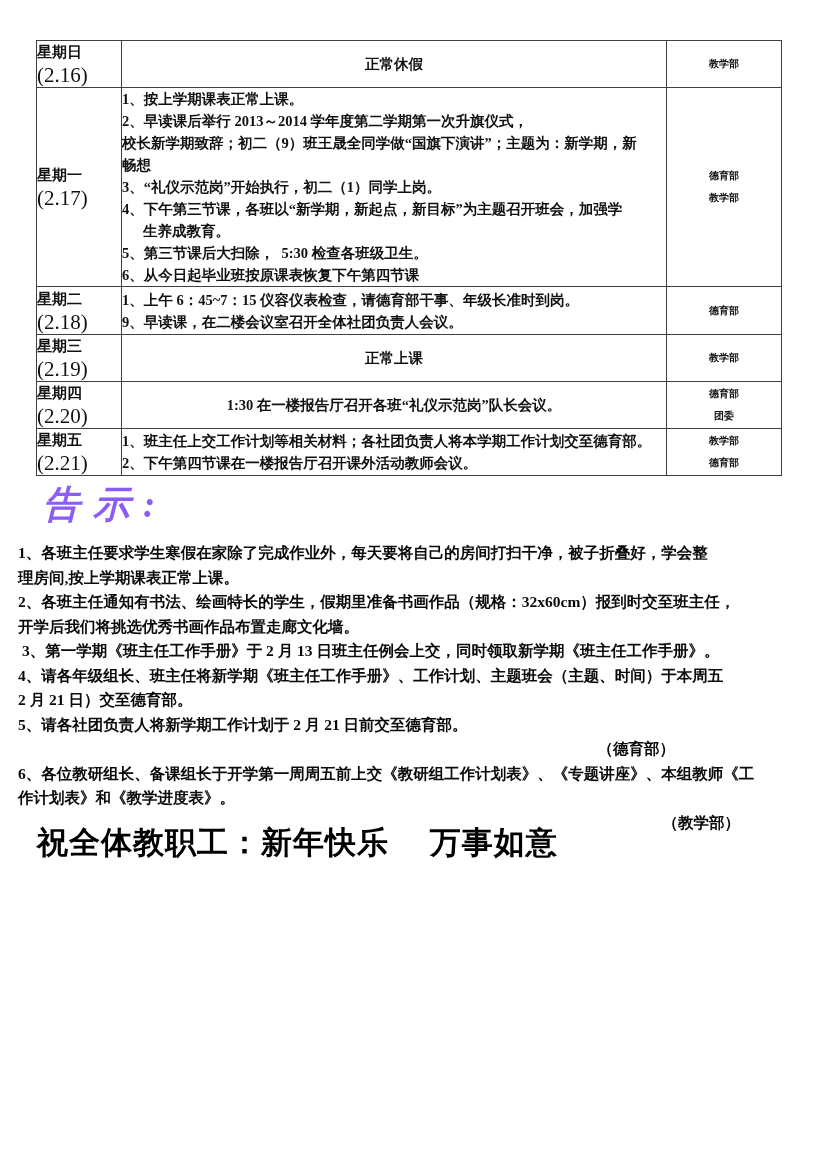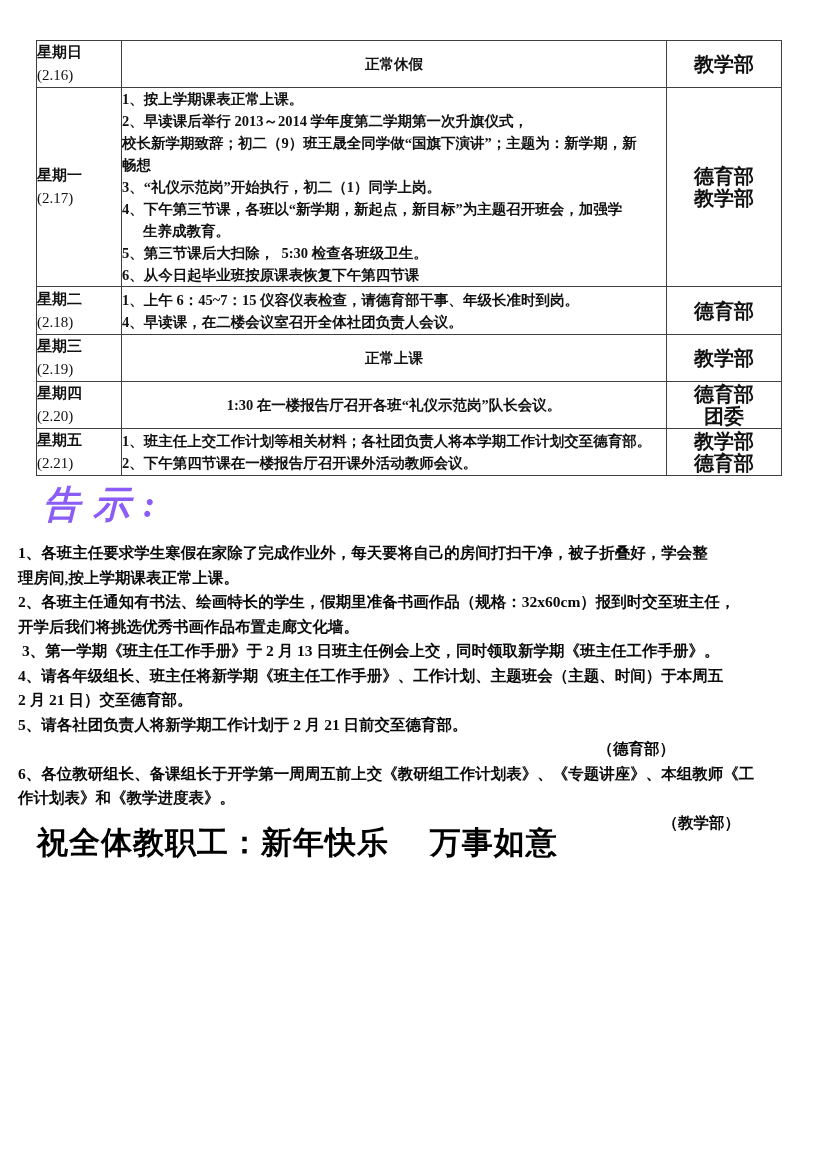--- a/index.html
+++ b/index.html
@@ -33,35 +33,35 @@
   col.c-day  { width: 85px;  }
   col.c-main { width: 545px; }
   col.c-dept { width: 115px; }
 
   .day-cell {
     text-align: left;
     font-weight: bold;
     font-size: 15px;
     line-height: 23px;
   }
-  .day-cell .date { font-weight: normal; font-size: 15px; }
+  .day-cell .date { font-weight: normal; font-size: 21px; }
 
   .content-cell {
     font-size: 14.5px;
     font-weight: 600;
     line-height: 22px;
     padding: 3px 6px 3px 8px;
   }
   .content-cell.centered {
     text-align: center;
     padding: 0;
   }
   .dept-cell {
     text-align: center;
-    font-size: 20px;
+    font-size: 10px;
     font-weight: 600;
     line-height: 22px;
   }
   .line { white-space: pre-wrap; }
   .line.indent { padding-left: 21px; }
 
   .r1 { height: 46px; }
   .r2 { height: 198px; }
   .r3 { height: 48px; }
   .r4 { height: 38px; }
@@ -153,21 +153,21 @@
       </td>
     </tr>
 
     <tr class="r3">
       <td class="day-cell">
         <div>星期二</div>
         <div class="date">(2.18)</div>
       </td>
       <td class="content-cell">
         <div class="line">1、上午 6：45~7：15 仪容仪表检查，请德育部干事、年级长准时到岗。</div>
-        <div class="line">4、早读课，在二楼会议室召开全体社团负责人会议。</div>
+        <div class="line">9、早读课，在二楼会议室召开全体社团负责人会议。</div>
       </td>
       <td class="dept-cell">
         <div>德育部</div>
       </td>
     </tr>
 
     <tr class="r4">
       <td class="day-cell">
         <div>星期三</div>
         <div class="date">(2.19)</div>

